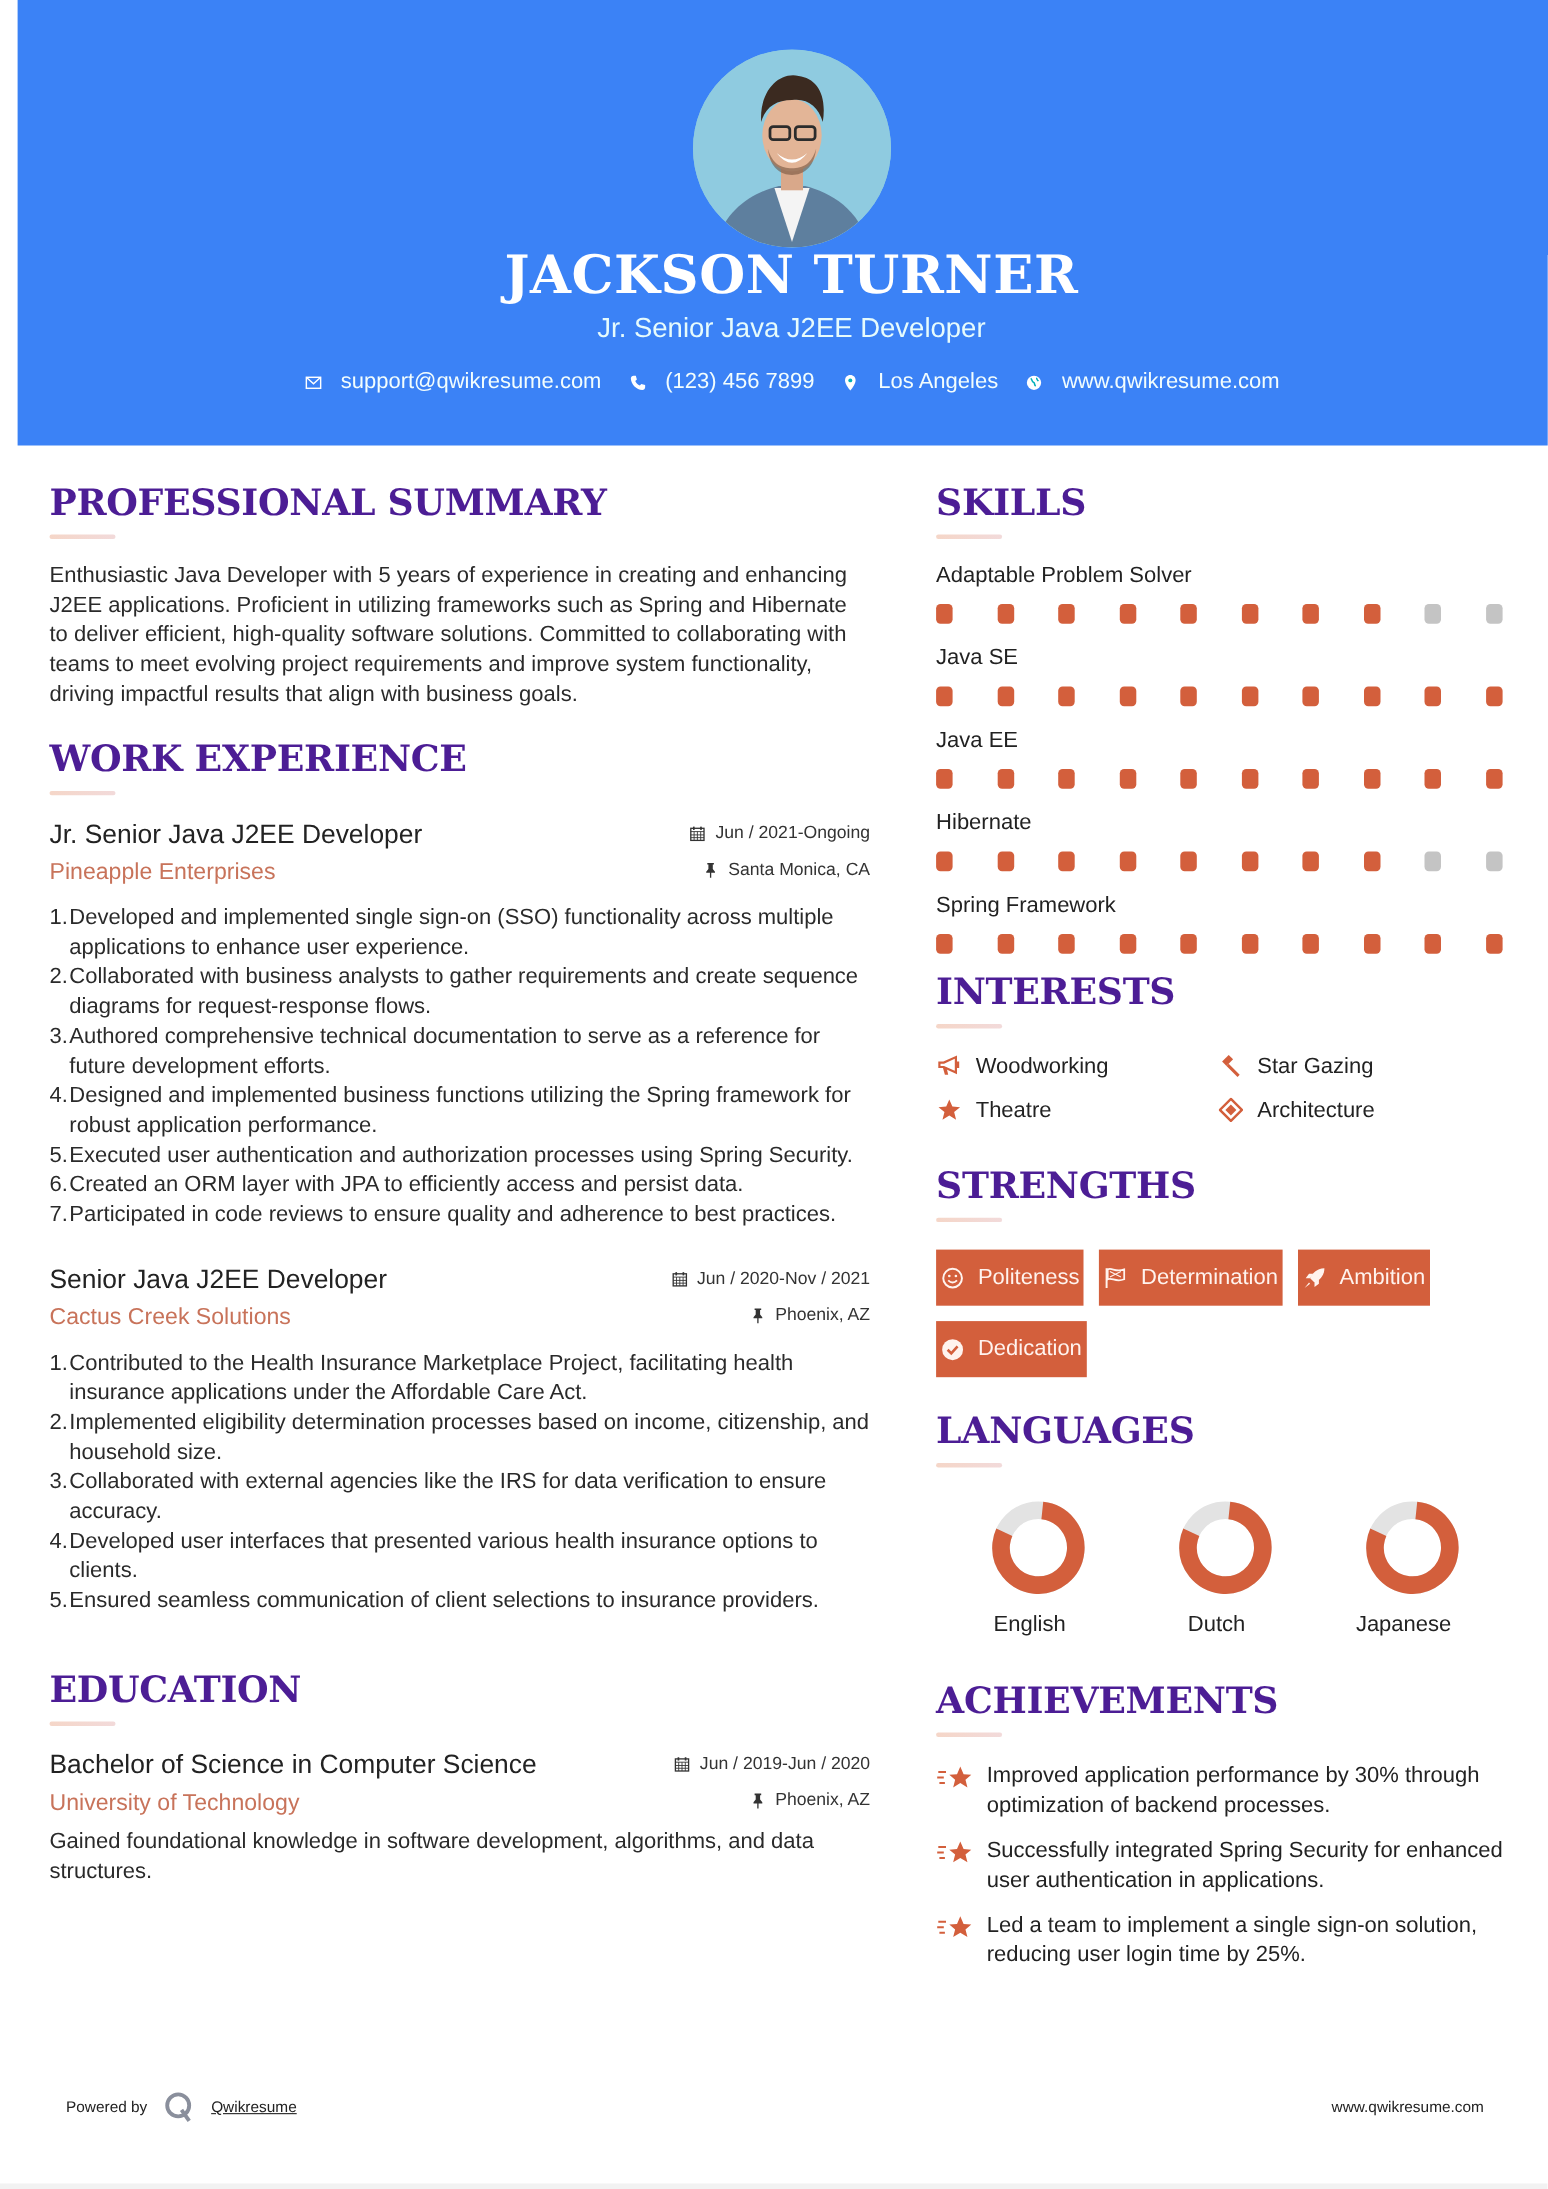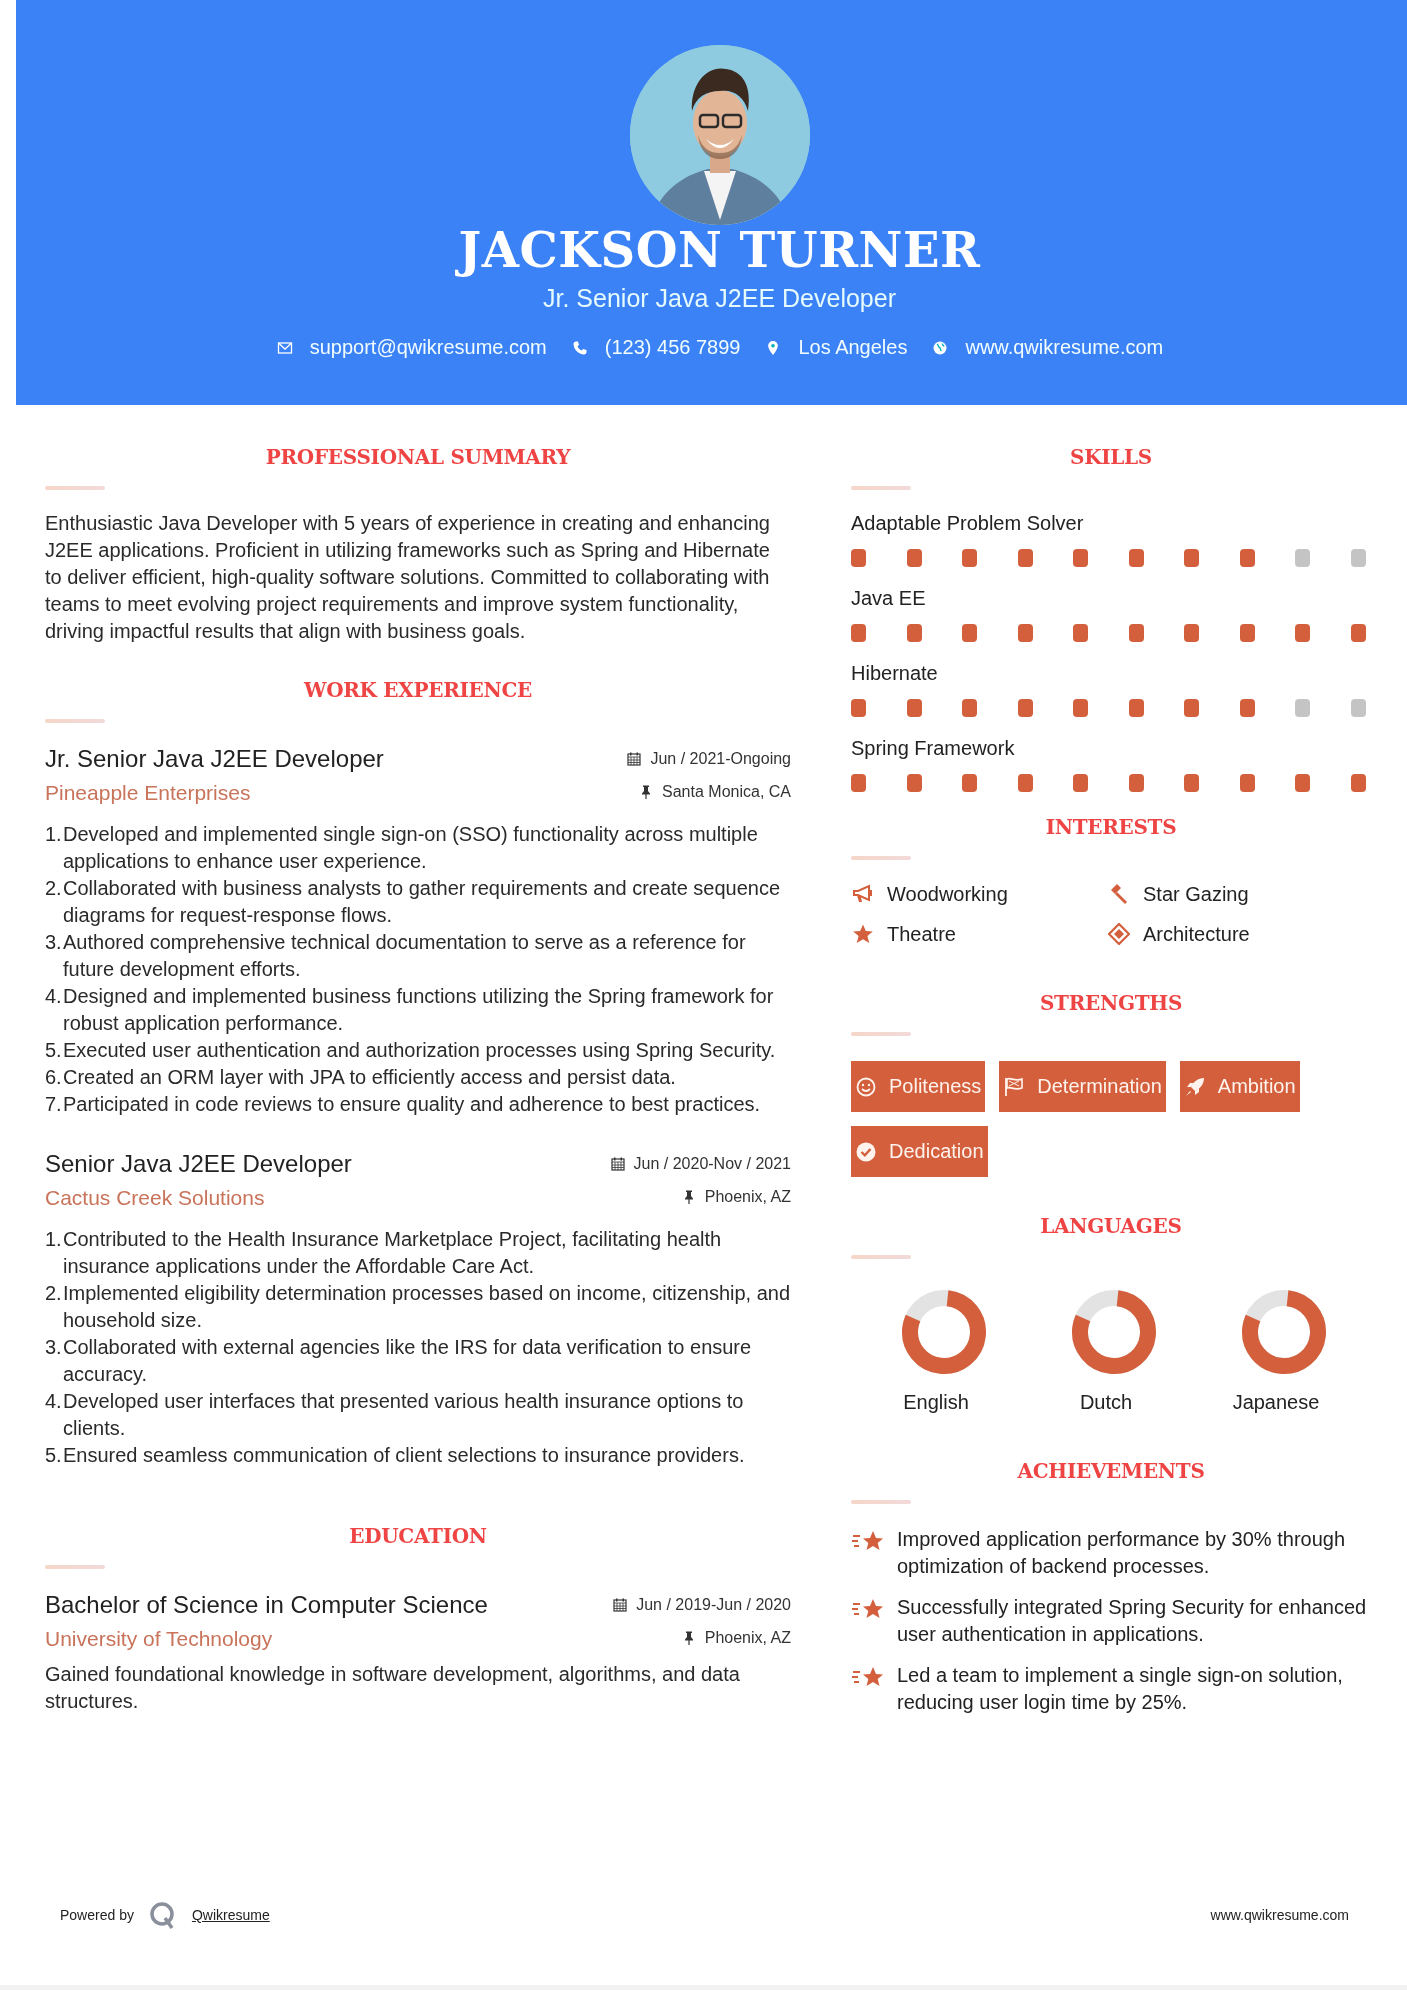--- a/index.html
+++ b/index.html
@@ -13,21 +13,21 @@
   .name { position: absolute; left: 0; width: 1407px; top: 222px; text-align: center; font-family: "DejaVu Serif", "Liberation Serif", serif; font-weight: bold; font-size: 48px; color: #ffffff; letter-spacing: 0.5px; }
   .jobtitle { position: absolute; left: 0; width: 1407px; top: 284px; text-align: center; font-size: 25px; color: #e6fbfc; }
   .contacts { position: absolute; left: 0; width: 1407px; top: 336px; display: flex; justify-content: center; align-items: center; gap: 0; font-size: 20px; color: #f2fdfd; }
   .contact { display: flex; align-items: center; margin: 0 12px; }
   .contact .ic { width: 18px; height: 18px; margin-right: 16px; display: inline-flex; align-items: center; justify-content: center; }
   .contact .ic svg { width: 16px; height: 16px; }
 
   
   .col-left { position: absolute; left: 45px; top: 440px; width: 746px; }
   .col-right { position: absolute; left: 851px; top: 440px; width: 520px; }
-  .sec-title { font-family: "DejaVu Serif", "Liberation Serif", serif; font-weight: bold; font-size: 20px; color: #ef4444; line-height: 34px; letter-spacing: -0.3px; text-align: center; }
+  .sec-title { font-family: "DejaVu Serif", "Liberation Serif", serif; font-weight: bold; font-size: 33px; color: #4c1d95; line-height: 34px; letter-spacing: -0.3px; }
   .sec-bar { width: 60px; height: 4px; margin-top: 12px; border-radius: 2px; background: linear-gradient(90deg, #f5d6c8, #f2dada); }
   .txt { font-size: 20px; line-height: 27px; color: #2a2a2a; }
 
   .summary { margin-top: 20px; }
 
   .job { position: relative; margin-top: 22px; }
   .job-head { display: flex; justify-content: space-between; align-items: baseline; }
   .job-title { font-size: 24px; color: #222; }
   .job-date { font-size: 16px; color: #333; display: flex; align-items: center; }
   .job-sub { display: flex; justify-content: space-between; align-items: baseline; margin-top: 8px; }
@@ -267,20 +267,35 @@
             <span class="dot"></span>
             <span class="dot"></span>
             <span class="dot"></span>
             <span class="dot"></span>
             <span class="dot"></span>
             <span class="dot off"></span>
             <span class="dot off" style="margin-right: 0px;"></span>
           </div>
         </div>
         <div class="skill">
+          <div class="skill-name">Java SE</div>
+          <div class="dots">
+            <span class="dot"></span>
+            <span class="dot"></span>
+            <span class="dot"></span>
+            <span class="dot"></span>
+            <span class="dot"></span>
+            <span class="dot"></span>
+            <span class="dot"></span>
+            <span class="dot"></span>
+            <span class="dot"></span>
+            <span class="dot" style="margin-right: 0px;"></span>
+          </div>
+        </div>
+        <div class="skill">
           <div class="skill-name">Java EE</div>
           <div class="dots">
             <span class="dot"></span>
             <span class="dot"></span>
             <span class="dot"></span>
             <span class="dot"></span>
             <span class="dot"></span>
             <span class="dot"></span>
             <span class="dot"></span>
             <span class="dot"></span>

